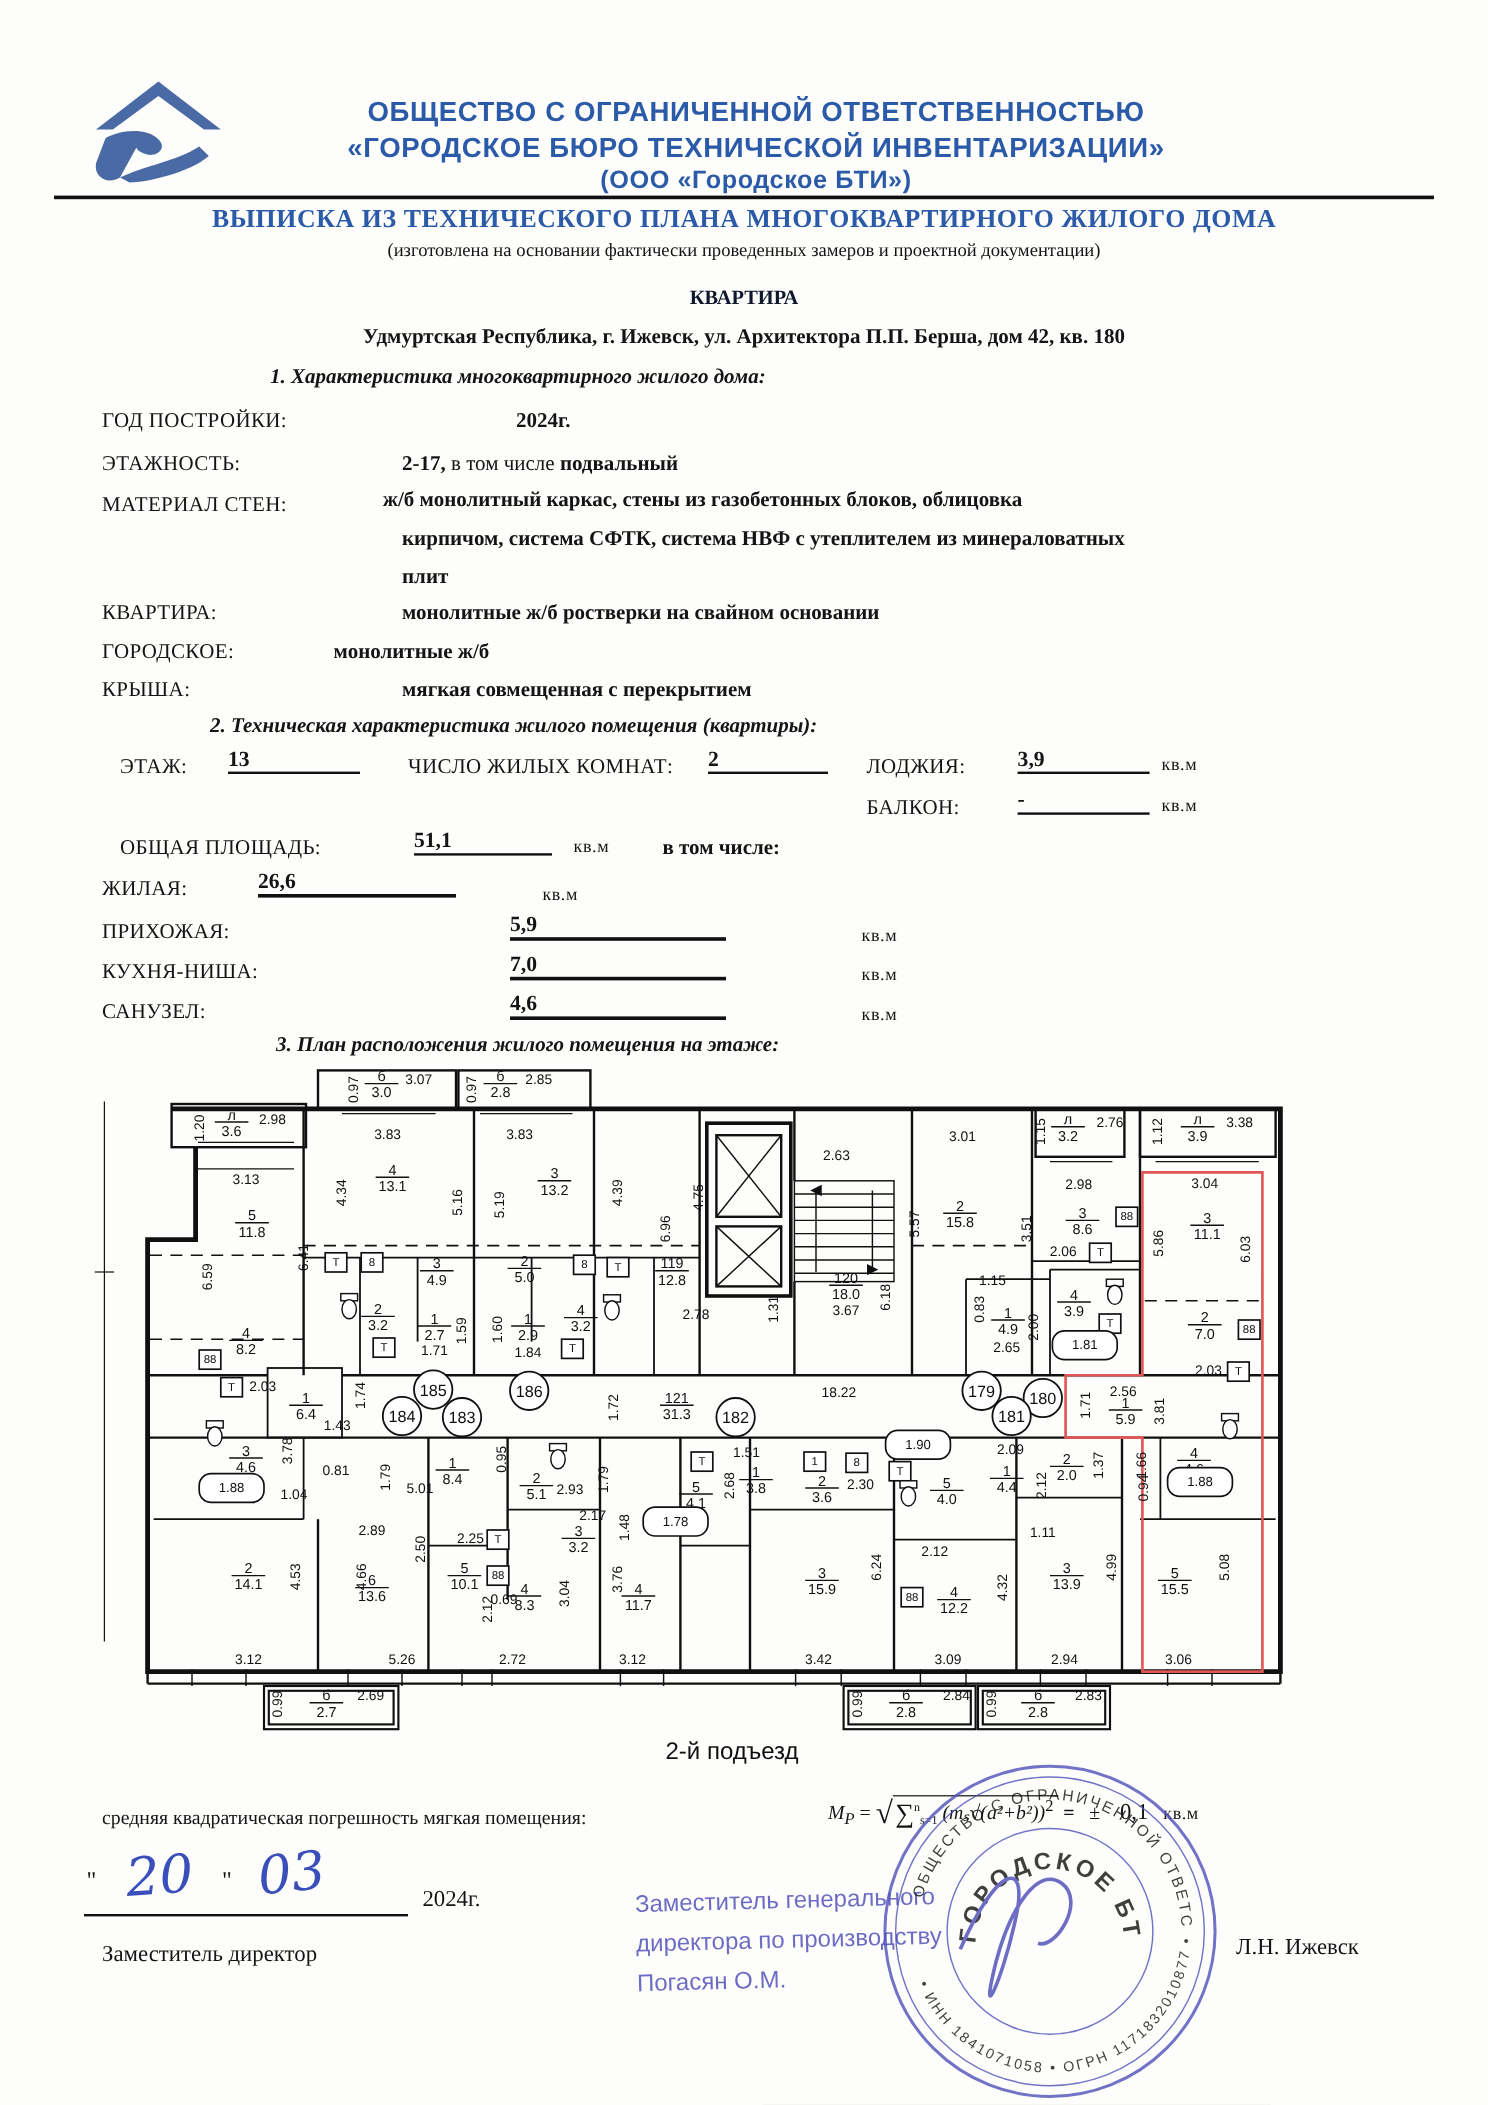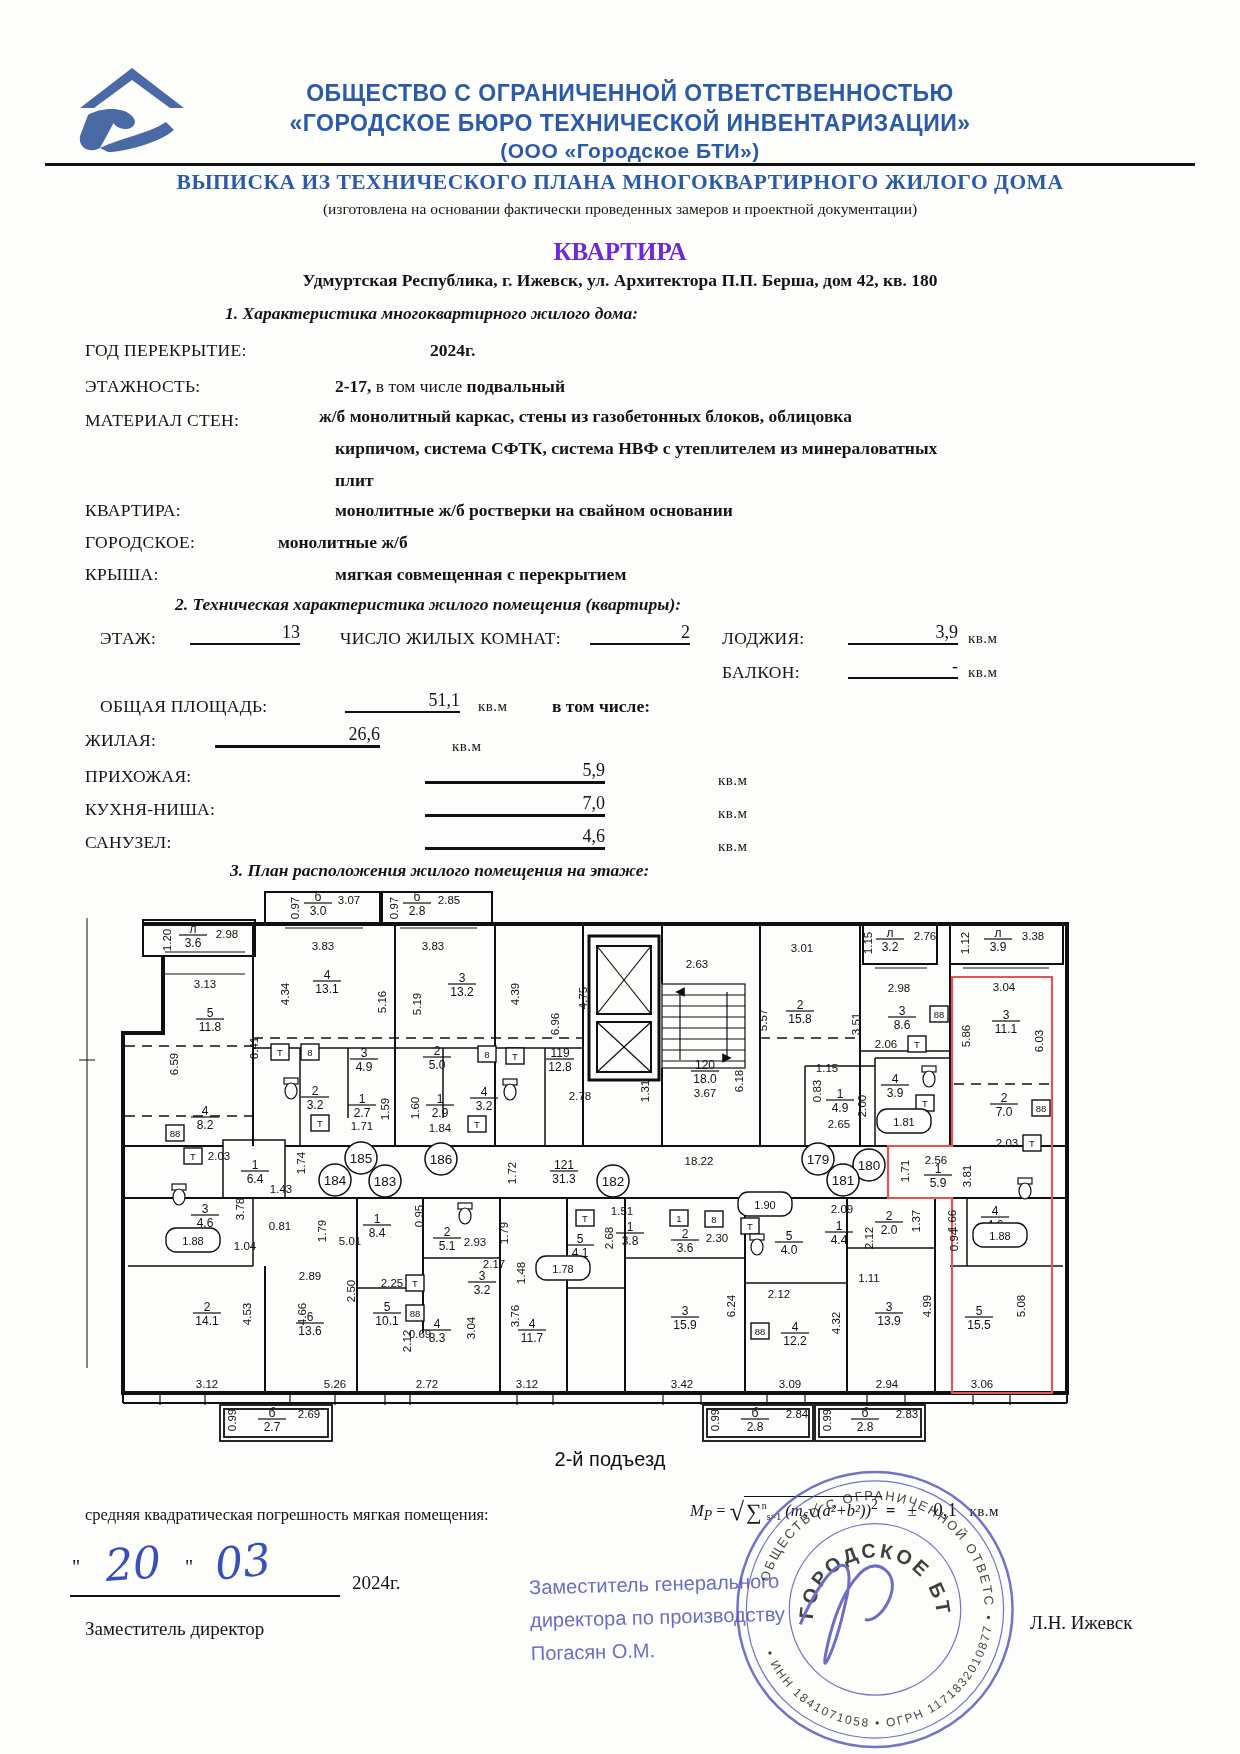--- a/index.html
+++ b/index.html
@@ -6,21 +6,21 @@
   #page{position:relative;width:1240px;height:1754px;background:#fdfdfb;margin:0 auto;
         font-family:"Liberation Serif", serif;color:#141414;overflow:hidden;}
   .abs{position:absolute;}
   .blue{color:#2b5ba8;}
   .hdr{font-family:"Liberation Sans", sans-serif;font-weight:bold;letter-spacing:.5px;text-align:center;width:100%;}
   .rule{position:absolute;left:45px;width:1150px;height:3px;background:#111;}
   .doc-title{font-family:"Liberation Serif", serif;font-weight:bold;text-align:center;width:100%;}
   .lbl{font-size:17.5px;letter-spacing:.3px;}
   .val{font-size:17.5px;font-weight:bold;}
   .ital{font-style:italic;font-weight:bold;font-size:17.5px;}
-  .uline{display:inline-block;text-align:right;border-bottom:2.5px solid #111;font-weight:normal;font-size:18px;}
+  .uline{display:inline-block;text-align:left;border-bottom:2.5px solid #111;font-weight:bold;font-size:18px;}
   .sqm{font-size:15px;letter-spacing:.5px;}
   .formula{font-size:16.5px;}
   .blue-stamp-text{font-family:"Liberation Sans", sans-serif;color:#5353bb;opacity:.85;}
   svg text{font-family:"Liberation Sans", sans-serif;fill:#101010;}
   .hand{font-family:"DejaVu Serif", serif;font-style:italic;color:#3b4fbb;}
 </style>
 </head>
 <body>
 
 <div id="page">
@@ -30,26 +30,26 @@
     <path d="M18 55 C30 48 52 46 62 56 C70 64 60 72 50 68 C42 65 40 58 48 55 L30 88 C20 94 8 88 10 76 Z" fill="#4a6aa5"></path>
     <path d="M30 88 C50 78 78 74 96 62 L104 70 C88 84 52 92 38 92 Z" fill="#4a6aa5"></path>
   </svg>
 
   <div class="abs hdr blue" style="top:80px;left:120px;width:1020px;font-size:23px">ОБЩЕСТВО С ОГРАНИЧЕННОЙ ОТВЕТСТВЕННОСТЬЮ</div>
   <div class="abs hdr blue" style="top:110px;left:120px;width:1020px;font-size:23px">«ГОРОДСКОЕ БЮРО ТЕХНИЧЕСКОЙ ИНВЕНТАРИЗАЦИИ»</div>
   <div class="abs hdr blue" style="top:139px;left:120px;width:1020px;font-size:21px">(ООО «Городское БТИ»)</div>
   <div class="rule" style="top:163px"></div>
   <div class="abs doc-title blue" style="top:170px;left:0;font-size:21.5px;letter-spacing:.5px">ВЫПИСКА ИЗ ТЕХНИЧЕСКОГО ПЛАНА МНОГОКВАРТИРНОГО ЖИЛОГО ДОМА</div>
   <div class="abs" style="top:200px;left:0;width:100%;text-align:center;font-size:15.5px">(изготовлена на основании фактически проведенных замеров и проектной документации)</div>
-  <div class="abs doc-title" style="top:238px;left:0;font-size:25px;color:#6d28d9">КВАРТИРА</div>
+  <div class="abs doc-title" style="top:238px;left:0;font-size:17px;color:#0f172a">КВАРТИРА</div>
   <div class="abs doc-title" style="top:270px;left:0;font-size:17.5px;color:#141414">Удмуртская Республика, г. Ижевск, ул. Архитектора П.П. Берша, дом 42, кв. 180</div>
 
   <div class="abs ital" style="top:303px;left:225px">1.  Характеристика многоквартирного жилого дома:</div>
 
-  <div class="abs lbl" style="top:340px;left:85px">ГОД  ПЕРЕКРЫТИЕ:</div>
+  <div class="abs lbl" style="top:340px;left:85px">ГОД  ПОСТРОЙКИ:</div>
   <div class="abs val" style="top:340px;left:430px">2024г.</div>
 
   <div class="abs lbl" style="top:376px;left:85px">ЭТАЖНОСТЬ:</div>
   <div class="abs" style="top:376px;left:335px;font-size:17.5px"><b>2-17,</b><span> в том числе </span><b>подвальный</b></div>
 
   <div class="abs lbl" style="top:410px;left:85px">МАТЕРИАЛ СТЕН:</div>
   <div class="abs val" style="top:406px;left:319px">ж/б монолитный каркас, стены из газобетонных блоков, облицовка</div>
   <div class="abs val" style="top:438px;left:335px">кирпичом, система СФТК, система НВФ  с утеплителем из минераловатных</div>
   <div class="abs val" style="top:470px;left:335px">плит</div>
 

